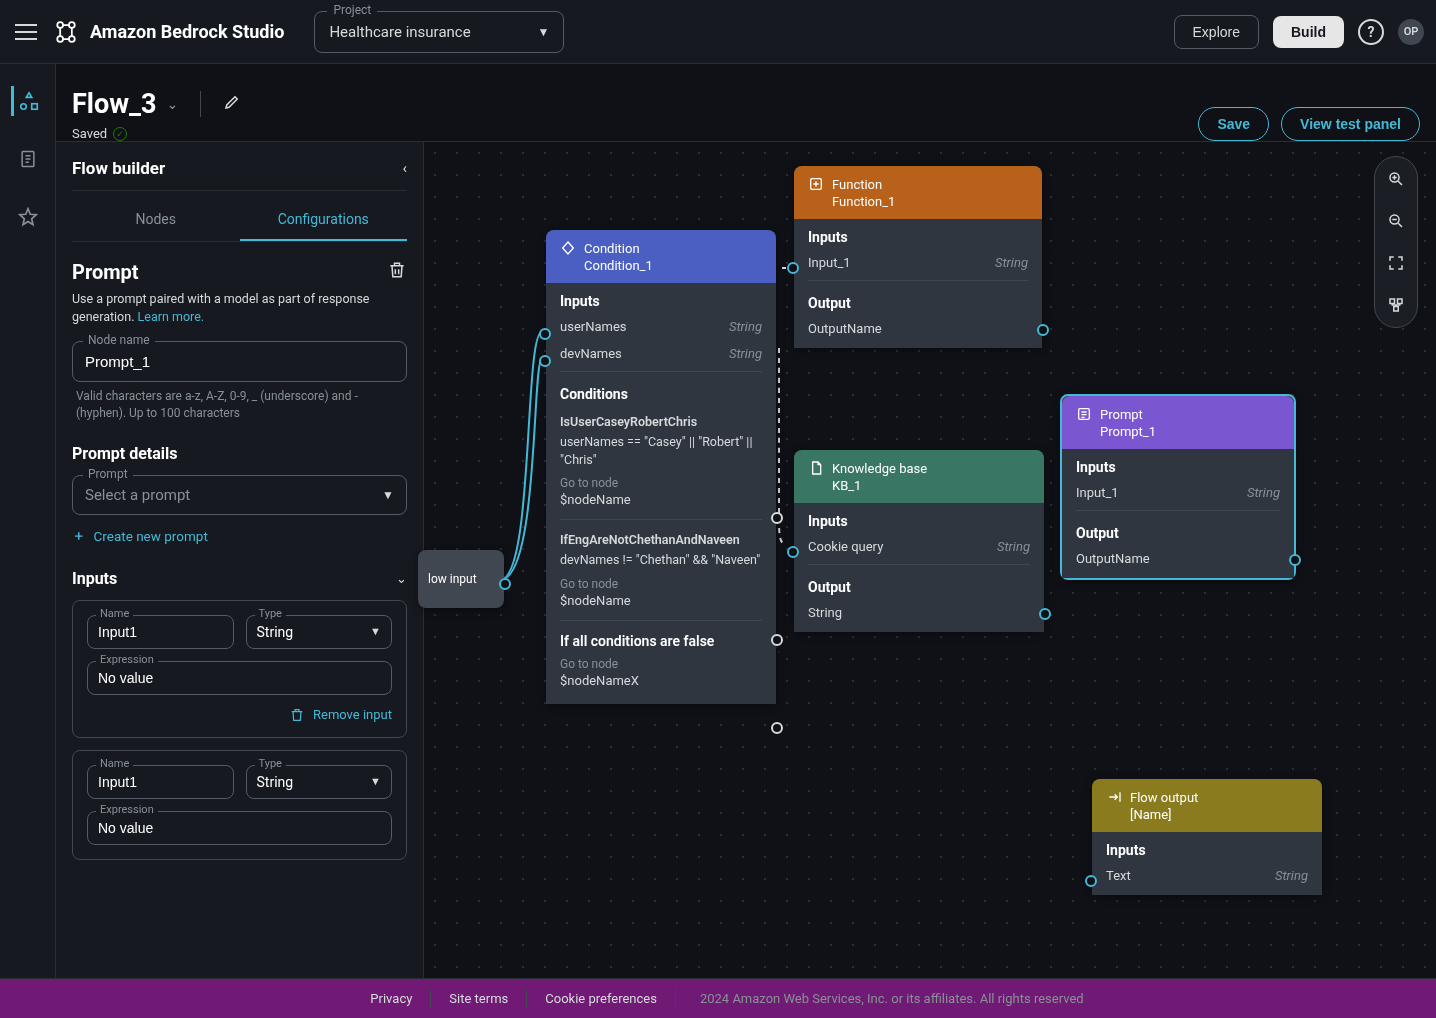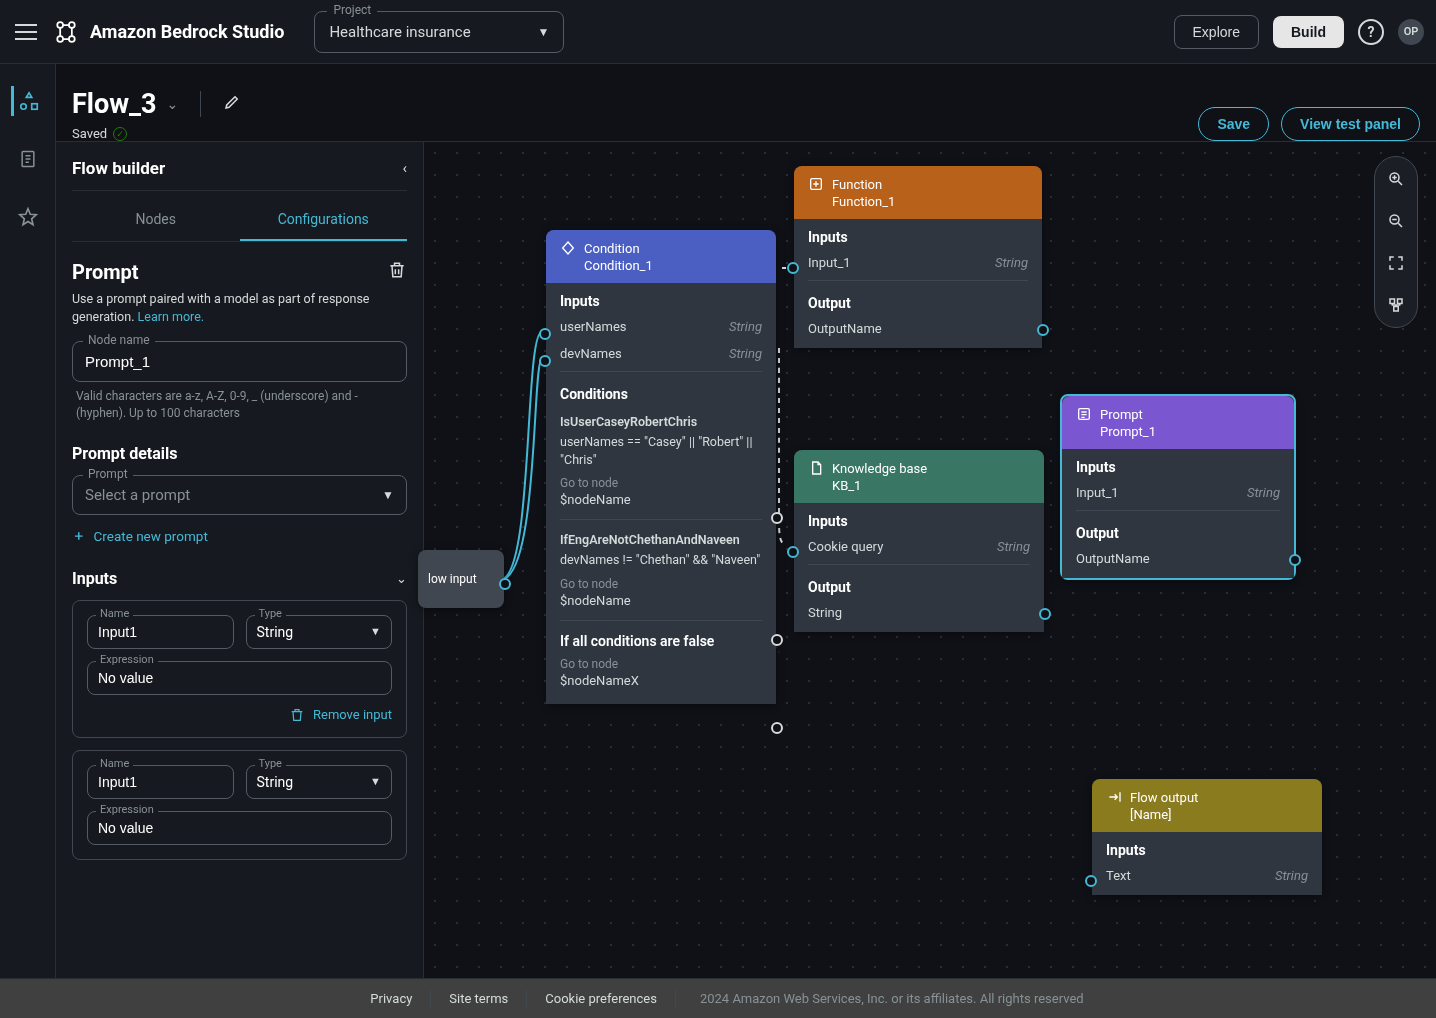--- a/index.html
+++ b/index.html
@@ -183,21 +183,21 @@
 .head-orange { background:#b8611a; }
 .head-teal { background:#397764; }
 .head-purple { background:#7a56d0; }
 .head-olive { background:#8a7b1f; }
 
 
 svg.edges { position:absolute; inset:0; width:100%; height:100%; pointer-events:none; }
 
 
 .footer {
-  position:absolute; bottom:0; left:0; right:0; height:40px; background:#404040;
+  position:absolute; bottom:0; left:0; right:0; height:40px; background:#701a75;
   display:flex; align-items:center; justify-content:center; gap:0; font-size:13px; color:#d5dbdb;
   border-top:1px solid #2a2e33;
 }
 .footer a { color:#d5dbdb; text-decoration:none; padding:0 18px; }
 .footer .fsep { width:1px; height:18px; background:#414750; }
 .footer .copy { padding-left:24px; color:#879196; }
 
 .icon-svg { width:16px; height:16px; }
 </style>
 </head>

